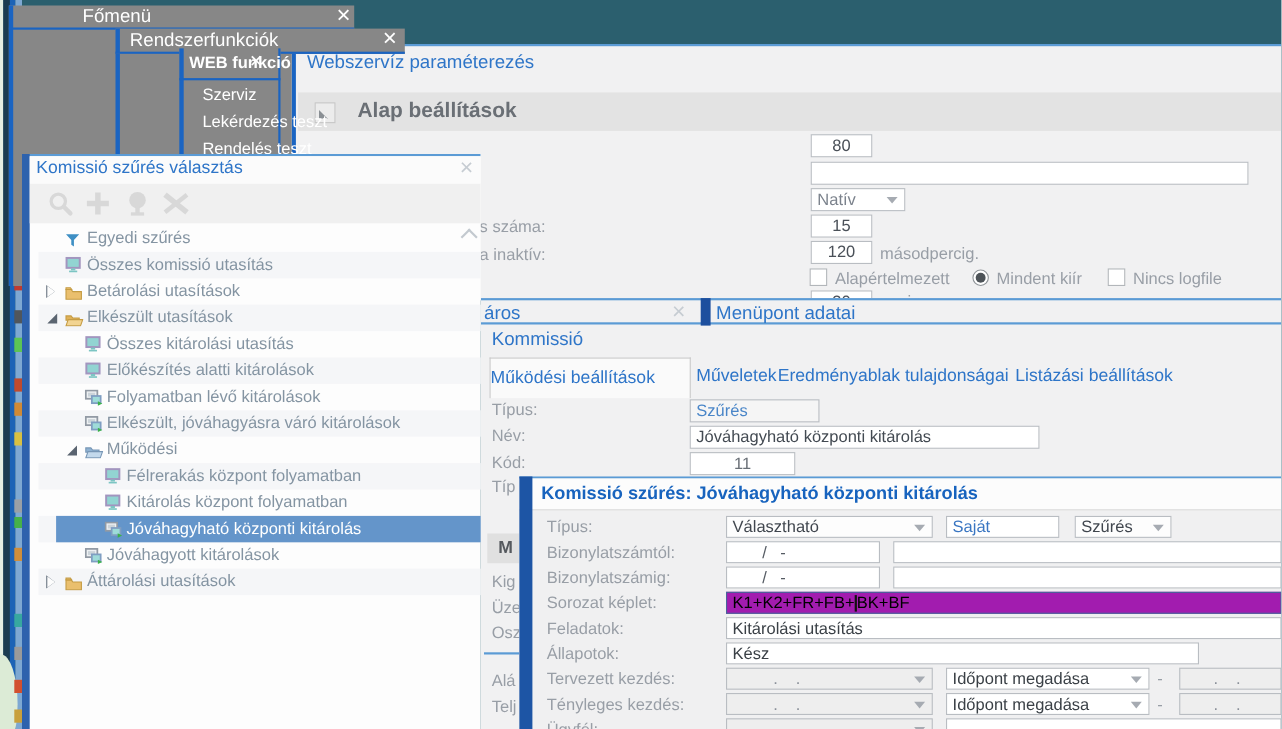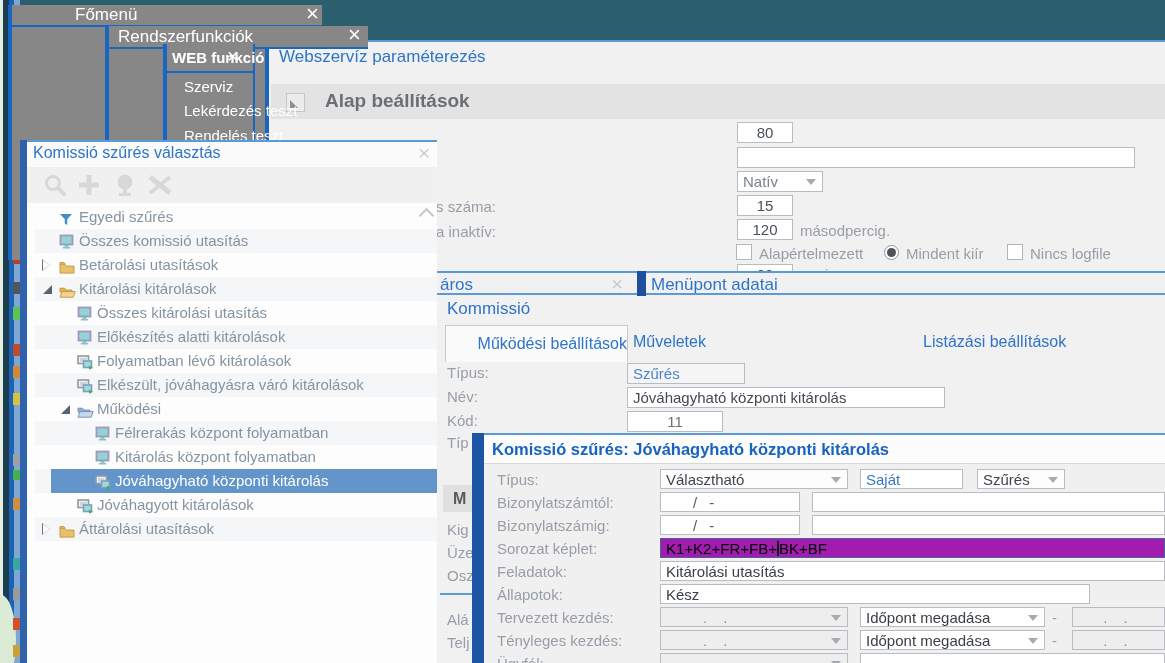--- a/index.html
+++ b/index.html
@@ -148,24 +148,25 @@
   <div class="abs" style="left:437px;top:271px;width:728px;height:392px;background:#f1f1f2;overflow:hidden;">
     <div class="abs" style="left:0;top:0;width:728px;height:2px;background:#5b9bd5;"></div>
     <span class="t wtitle" style="left:3px;top:4px;">áros</span>
     <span class="t closex" style="left:174px;top:3px;font-size:21px;">×</span>
     <div class="abs" style="left:0;top:22px;width:728px;height:2px;background:#5b9bd5;"></div>
     <div class="abs" style="left:200px;top:0;width:9px;height:25px;background:#1d4f9e;"></div>
     <span class="t wtitle" style="left:214px;top:4px;">Menüpont adatai</span>
 
     <span class="t wtitle" style="left:10px;top:28px;">Kommissió</span>
 
-    <div class="abs" style="left:8px;top:54px;width:183px;height:37px;background:#fafafa;border:1px solid #c9c9c9;border-bottom:none;display:flex;align-items:center;justify-content:flex-end;">
+    <div class="abs" style="left:8px;top:54px;width:183px;height:37px;background:#fafafa;border:1px solid #c9c9c9;border-bottom:none;display:flex;align-items:center;justify-content:flex-start;">
       <span class="tab-label">Működési beállítások</span>
     </div>
     <span class="t tab-label" style="left:196px;top:62px;">Műveletek</span>
+    <span class="t tab-label" style="left:270px;top:62px;">Eredményablak tulajdonságai</span>
     <span class="t tab-label" style="left:486px;top:62px;">Listázási beállítások</span>
 
     <span class="t lbl" style="left:10px;top:93px;">Típus:</span>
     <span class="t lbl" style="left:10px;top:117px;">Név:</span>
     <span class="t lbl" style="left:10px;top:141px;">Kód:</span>
     <div class="box" style="left:190px;top:92px;width:118px;height:21px;background:#f5f5f5;color:#4a86c8;">
         <span>Szűrés</span>
       </div>
     <div class="box" style="left:190px;top:116px;width:318px;height:21px;color:#434a52;">
         <span>Jóváhagyható központi kitárolás</span>
@@ -243,21 +244,21 @@
               <path d="M1 3.2V1.6h4l1.2 1.6z" fill="#eabf6e" stroke="#c59c44"></path>
             </svg></span>
           <span style="position: absolute; left: 44px;">Betárolási utasítások</span>
         </div>
         <div class="tree-row alt" style="top: 74px;">
           <span class="tri-e" style="left: 8px;"></span>
           <span class="tree-ic" style="left: 24px;"><svg width="17" height="13" viewBox="0 0 17 13">
               <path d="M1 3.2h4.6l1.6 1.9H13v2H1z" fill="#dfb158" stroke="#c59c44"></path>
               <path d="M1 12.2l2-5.6h13.2l-2 5.6z" fill="#f2d492" stroke="#c59c44"></path>
             </svg></span>
-          <span style="position: absolute; left: 44px;">Kitárolási kitárolások</span>
+          <span style="position: absolute; left: 44px;">Elkészült utasítások</span>
         </div>
         <div class="tree-row" style="top: 98px;">
           <span class="tree-ic" style="left: 42px;"><svg width="16" height="16" viewBox="0 0 16 16">
               <rect x="1.5" y="1.5" width="12" height="9" fill="#92d4d2" stroke="#a295bf" stroke-width="1.8"></rect>
               <rect x="5.5" y="11" width="4" height="1.8" fill="#7cc5c3"></rect>
               <rect x="3.8" y="13" width="7.4" height="1.5" fill="#7cc5c3"></rect>
             </svg></span>
           <span style="position: absolute; left: 62px;">Összes kitárolási utasítás</span>
         </div>
         <div class="tree-row alt" style="top: 122px;">

